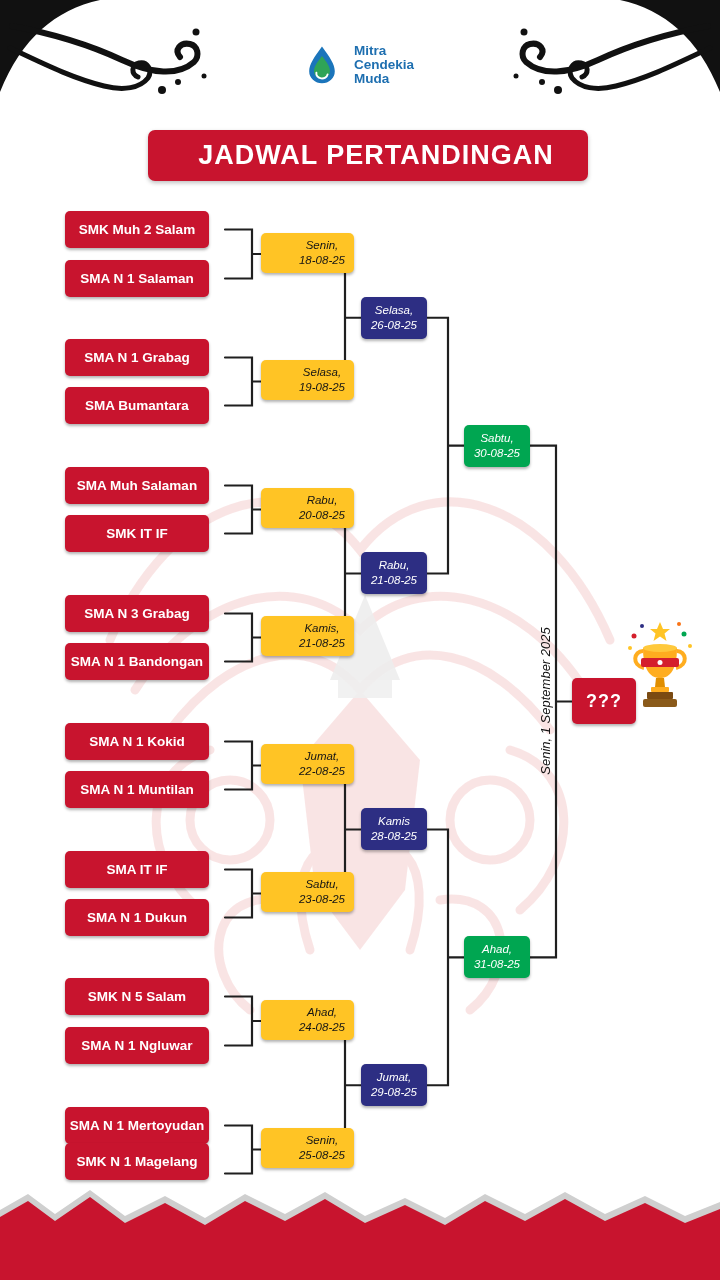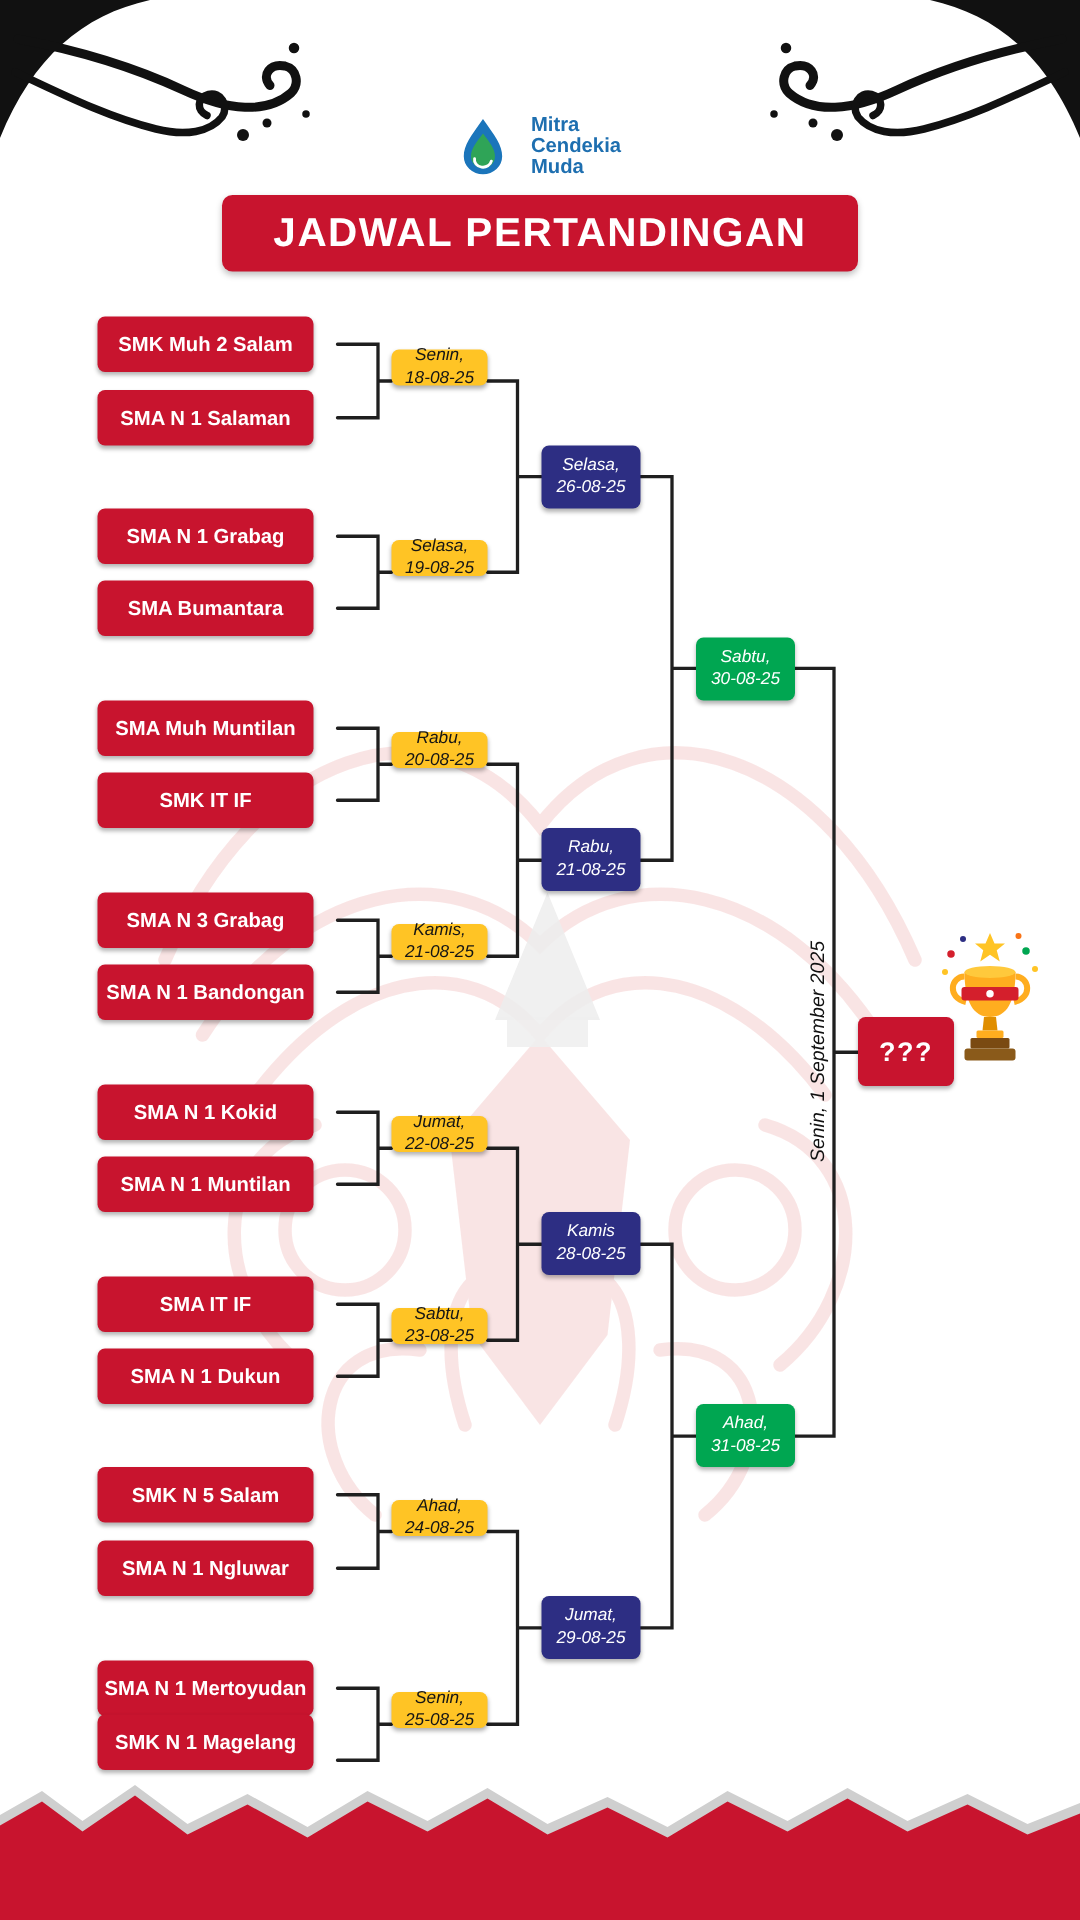--- a/index.html
+++ b/index.html
@@ -5,44 +5,45 @@
   html,body{margin:0;padding:0;background:#fff;}
   .page{
     position:relative;width:720px;height:1280px;margin:0 auto;background:#fff;
     overflow:hidden;font-family:"Liberation Sans",sans-serif;
   }
   
   .flourish{position:absolute;top:0;width:215px;height:108px;z-index:2;}
   .flourish.left{left:0;}
   .flourish.right{right:0;transform:scaleX(-1);}
   .logo{position:absolute;top:44px;left:50%;transform:translateX(-50%);
-    display:flex;align-items:center;gap:16px;z-index:2;margin-top:32px;}
+    display:flex;align-items:flex-start;gap:16px;z-index:2;}
   .logo-text{display:flex;flex-direction:column;color:var(--logo_blue,#1E6FB0);
     font-weight:700;font-size:13.5px;line-height:14px;}
   .title-banner{
     position:absolute;left:148px;top:130px;width:424px;height:51px;z-index:2;
     background:var(--red,#C8142E);border-radius:7px;display:flex;align-items:center;justify-content:center;
     color:#fff;font-weight:800;font-size:27px;letter-spacing:1px;
     box-shadow:0 2px 4px rgba(0,0,0,.25);
+    padding-left:16px;
   }
   
   .team{
     position:absolute;left:65px;width:144px;height:37px;z-index:2;
     background:var(--red,#C8142E);color:#fff;border-radius:5px;
     display:flex;align-items:center;justify-content:center;
     font-size:13.5px;font-weight:600;box-shadow:0 2px 3px rgba(0,0,0,.3);
     text-align:center;
   }
   .date{
     position:absolute;z-index:2;border-radius:5px;
     display:flex;flex-direction:column;align-items:center;justify-content:center;
     font-style:italic;font-size:11.5px;line-height:15px;color:#151515;
     box-shadow:0 2px 3px rgba(0,0,0,.3);text-align:center;
   }
-  .date.yellow{left:261px;width:64px;height:24px;background:var(--yellow,#FFC425);}
+  .date.yellow{left:261px;width:64px;height:40px;background:var(--yellow,#FFC425);padding-left:29px;}
   .date.blue{left:361px;width:66px;height:42px;background:var(--blue,#2D2E83);color:#fff;}
   .date.green{left:464px;width:66px;height:42px;background:var(--green,#00A651);color:#fff;}
   .champion{
     position:absolute;left:572px;top:678px;width:64px;height:46px;z-index:2;
     background:var(--red,#C8142E);color:#fff;border-radius:5px;
     display:flex;align-items:center;justify-content:center;
     font-weight:800;font-size:18px;letter-spacing:1px;
     box-shadow:0 2px 3px rgba(0,0,0,.3);
   }
   .final-date{
@@ -120,21 +121,21 @@
       <path d="M325 254 H345 V381.5 H325 M345 317.75 H361 M325 509.5 H345 V637.5 H325 M345 573.5 H361 M325 765.5 H345 V893.5 H325 M345 829.5 H361 M325 1021 H345 V1149.5 H325 M345 1085.25 H361"></path>
       <path d="M427 317.75 H448 V573.5 H427 M448 445.6 H464 M427 829.5 H448 V1085.25 H427 M448 957.4 H464"></path>
       <path d="M530 445.6 H556 V957.4 H530 M556 701.5 H572"></path>
     </g>
   </svg>
 
   <div class="team" style="top:211px">SMK Muh 2 Salam</div>
   <div class="team" style="top:260px">SMA N 1 Salaman</div>
   <div class="team" style="top:339px">SMA N 1 Grabag</div>
   <div class="team" style="top:387px">SMA Bumantara</div>
-  <div class="team" style="top:467px">SMA Muh Muntilan</div>
+  <div class="team" style="top:467px">SMA Muh Salaman</div>
   <div class="team" style="top:515px">SMK IT IF</div>
   <div class="team" style="top:595px">SMA N 3 Grabag</div>
   <div class="team" style="top:643px">SMA N 1 Bandongan</div>
   <div class="team" style="top:723px">SMA N 1 Kokid</div>
   <div class="team" style="top:771px">SMA N 1 Muntilan</div>
   <div class="team" style="top:851px">SMA IT IF</div>
   <div class="team" style="top:899px">SMA N 1 Dukun</div>
   <div class="team" style="top:978px">SMK N 5 Salam</div>
   <div class="team" style="top:1027px">SMA N 1 Ngluwar</div>
   <div class="team" style="top:1107px">SMA N 1 Mertoyudan</div>

